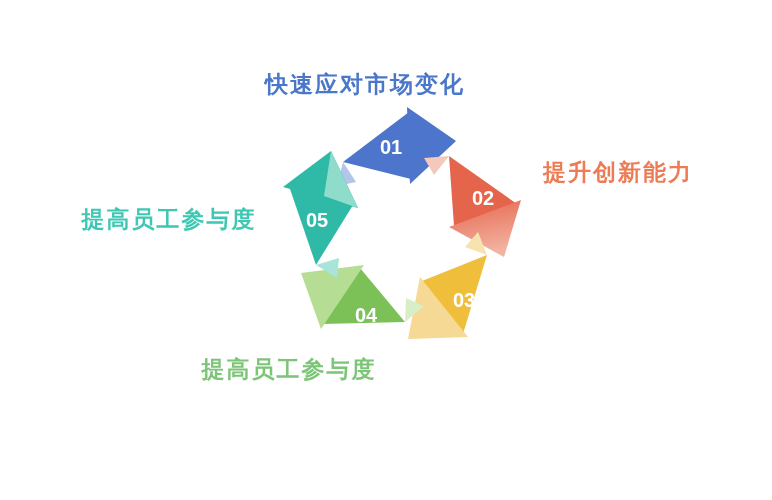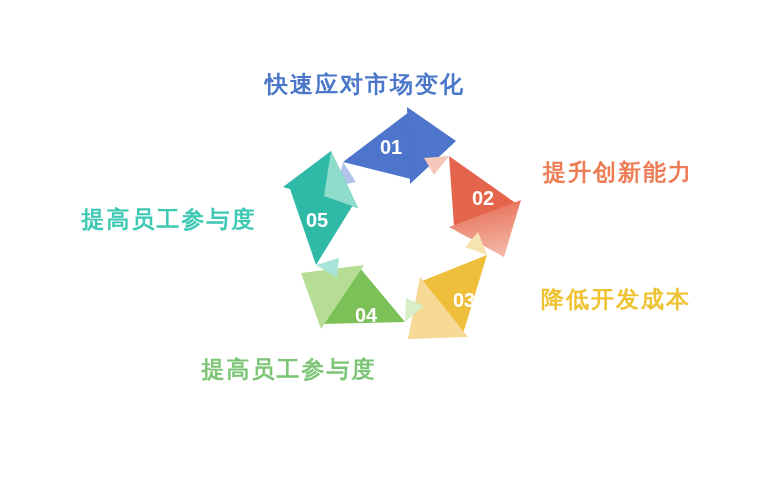--- a/index.html
+++ b/index.html
@@ -33,21 +33,20 @@
     text-anchor:middle;
   }
 </style>
 </head>
 <body>
 
 <div class="stage">
 
   <div class="lbl lbl-1" style="color: rgb(74, 119, 201);">快速应对市场变化</div>
   <div class="lbl lbl-2" style="color: rgb(237, 124, 85); margin-top: 20px;">提升创新能力</div>
-  <div class="lbl lbl-3" style="color: rgb(239, 194, 50);">降低开发成本</div>
   <div class="lbl lbl-4" style="color: rgb(124, 197, 118);">提高员工参与度</div>
   <div class="lbl lbl-5" style="color: rgb(62, 200, 180);">提高员工参与度</div>
 
   <svg width="772" height="500" viewBox="0 0 772 500">
     <defs>
       <linearGradient id="grad-head-02" x1="0" y1="0" x2="0.25" y2="1">
         <stop offset="0" stop-color="#e5654c"></stop>
         <stop offset="1" stop-color="#f2b3a2"></stop>
       </linearGradient>
     </defs>

